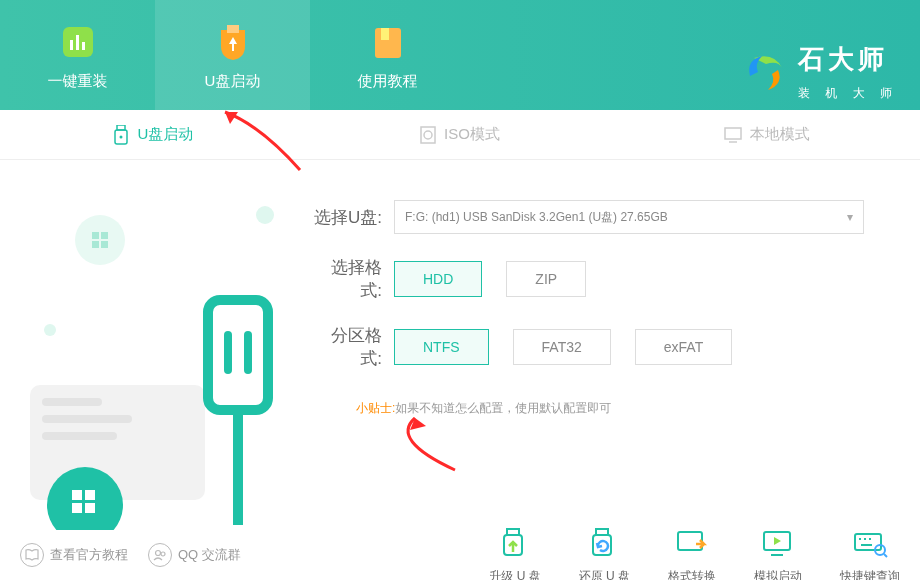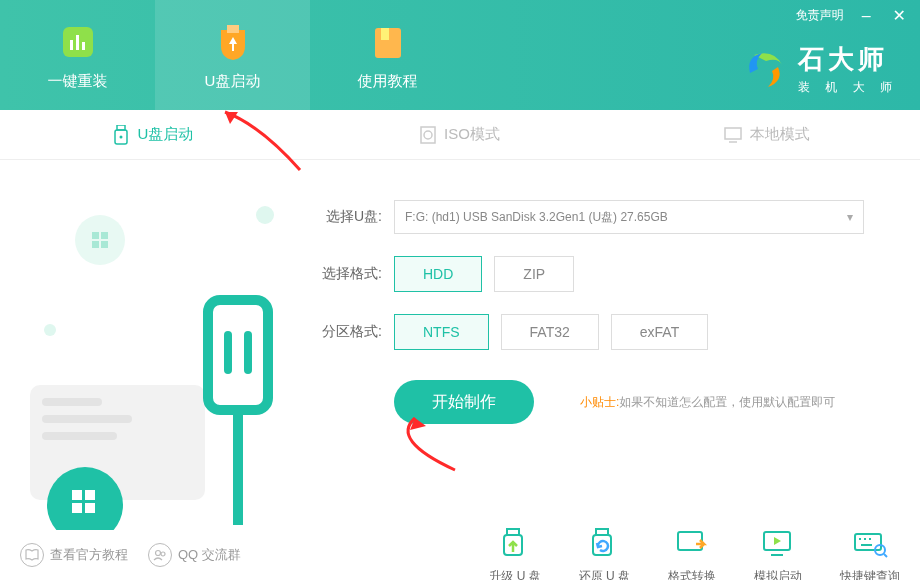--- a/index.html
+++ b/index.html
@@ -10,36 +10,36 @@
 .nav-item.active { background: rgba(255,255,255,0.12); }
 .nav-icon { width: 44px; height: 44px; margin-bottom: 8px; display: flex; align-items: center; justify-content: center; }
 .nav-label { font-size: 15px; }
 
 .top-right { position: absolute; top: 6px; right: 10px; display: flex; align-items: center; gap: 14px; color: #fff; font-size: 12px; }
 .win-btn { color: #fff; font-size: 16px; cursor: pointer; padding: 0 4px; }
 
 .brand { position: absolute; right: 22px; top: 42px; display: flex; align-items: center; color: #fff; }
 .brand-logo { width: 44px; height: 44px; margin-right: 10px; }
 .brand-title { font-size: 26px; font-weight: bold; letter-spacing: 4px; }
-.brand-sub { font-size: 12px; letter-spacing: 6px; margin-top: 2px; }
+.brand-sub { font-size: 12px; letter-spacing: 6px; margin-top: 8px; }
 
 .tabs { height: 50px; display: flex; border-bottom: 1px solid #eee; }
 .tab { flex: 1; display: flex; align-items: center; justify-content: center; gap: 8px; font-size: 15px; color: #bbb; cursor: pointer; }
 .tab.active { color: #1fc1a6; }
 
 .main { display: flex; height: 370px; }
 .left-illust { width: 300px; position: relative; }
 .content { flex: 1; padding: 40px 30px 0 10px; }
 
 .row { display: flex; align-items: center; margin-bottom: 22px; }
-.row-label { width: 72px; font-size: 14px; color: #666; text-align: right; margin-right: 12px; }
+.row-label { width: 72px; font-size: 17px; color: #666; text-align: right; margin-right: 12px; }
 .select-box { flex: 1; max-width: 470px; height: 34px; border: 1px solid #ddd; display: flex; align-items: center; padding: 12px 10px; font-size: 12px; color: #888; position: relative; font-family: monospace; }
 .select-arrow { position: absolute; right: 10px; color: #aaa; }
 
-.opt-btn { height: 36px; padding: 0 28px; border: 1px solid #ddd; background: #fff; color: #888; font-size: 14px; margin-right: 12px; cursor: pointer; }
+.opt-btn { height: 36px; padding: 0 28px; border: 1px solid #ddd; background: #fff; color: #888; font-size: 14px; margin-right: 24px; cursor: pointer; }
 .opt-btn.active { border-color: #1fc1a6; color: #1fc1a6; background: #f0fcf9; }
 
 .start-btn { width: 140px; height: 44px; border-radius: 22px; background: #1fc1a6; color: #fff; border: none; font-size: 16px; cursor: pointer; margin-left: 84px; }
 .tip { margin-left: 46px; font-size: 12px; color: #999; }
 .tip-label { color: #ff8a00; }
 
 .footer { height: 50px; display: flex; align-items: center; padding: 0 20px; }
 .footer-left { display: flex; gap: 20px; align-items: flex-end; }
 .footer-link { display: flex; align-items: center; gap: 6px; font-size: 13px; color: #999; cursor: pointer; }
 .footer-link-icon { width: 24px; height: 24px; border-radius: 12px; border: 1.5px solid #bbb; display: flex; align-items: center; justify-content: center; }
@@ -77,25 +77,20 @@
   <div class="nav-item">
     <div class="nav-icon">
       <svg width="40" height="40">
           <rect x="7" y="6" width="26" height="30" rx="3" fill="#ffb74d"></rect>
           <rect x="13" y="6" width="8" height="12" fill="#fff176"></rect>
         </svg>
     </div>
     <span class="nav-label">使用教程</span>
   </div>
 
-  <div class="top-right">
-    <span>免责声明</span>
-    <span class="win-btn">–</span>
-    <span class="win-btn">✕</span>
-  </div>
 
   <div class="brand">
     <div class="brand-logo">
       <svg width="44" height="44">
           <path d="M10 8 Q30 2 38 18 Q34 10 22 14 Z" fill="#8fe04a"></path>
           <path d="M6 26 Q2 10 18 6 Q10 14 14 22 Z" fill="#2196f3"></path>
           <path d="M34 20 Q40 34 24 40 Q32 32 28 24 Z" fill="#ff9800"></path>
         </svg>
     </div>
     <div>
@@ -166,21 +161,20 @@
     </div>
 
     <div class="row">
       <div class="row-label">分区格式:</div>
       <button class="opt-btn active">NTFS</button>
       <button class="opt-btn">FAT32</button>
       <button class="opt-btn">exFAT</button>
     </div>
 
     <div class="row" style="margin-top:30px;">
-      <button class="start-btn">开始制作</button>
       <span class="tip">
         <span class="tip-label">小贴士:</span><span>如果不知道怎么配置，使用默认配置即可</span>
       </span>
     </div>
   </div>
 </div>
 
 <div class="footer">
   <div class="footer-left">
     <div class="footer-link">

